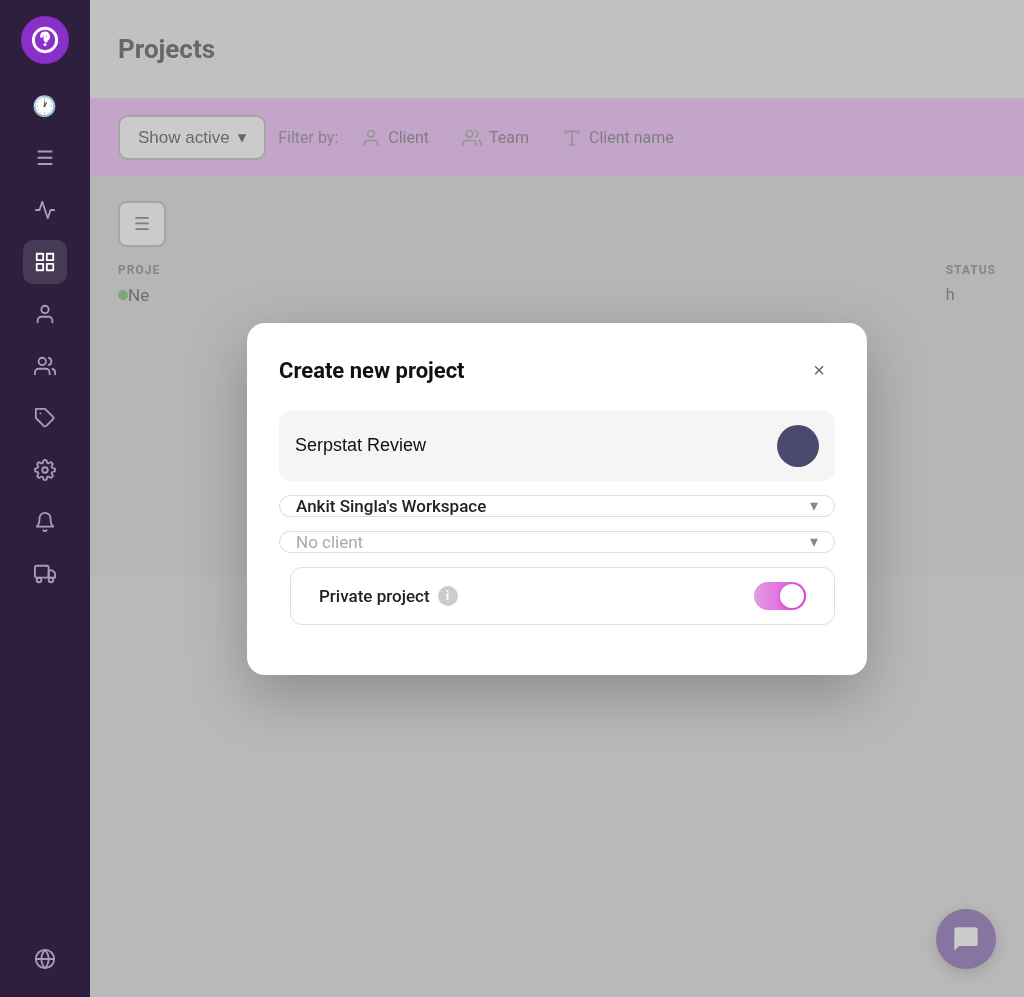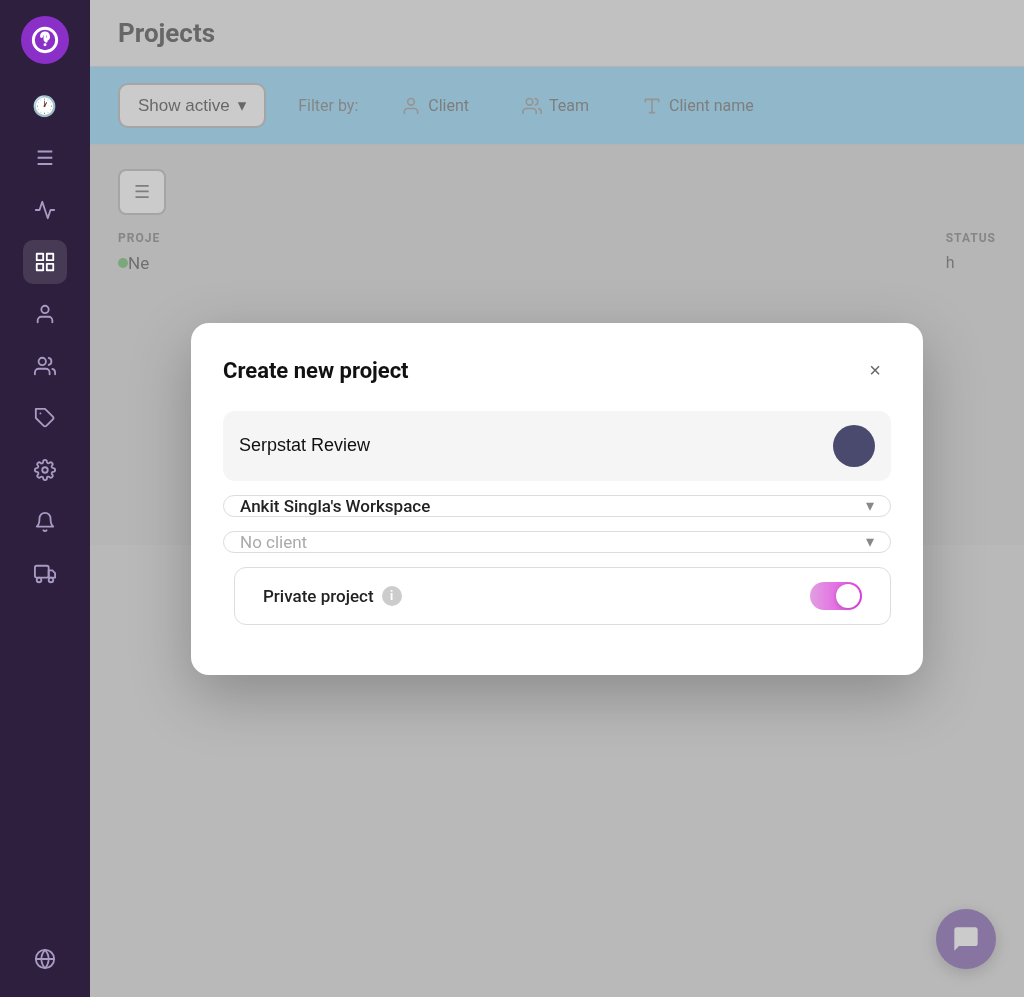--- a/index.html
+++ b/index.html
@@ -54,36 +54,36 @@
     .main {
       flex: 1;
       background: #d8d8d8;
       position: relative;
       overflow: hidden;
     }
 
     
     .header {
       background: #e8e8e8;
-      padding: 18px 28px;
+      padding: 34px 28px;
       border-bottom: 1px solid #ccc;
     }
     .header-title {
       font-size: 26px;
       font-weight: 700;
       color: #222;
     }
 
     
     .filter-bar {
-      background: #7dd3fc;
+      background: #f0abfc;
       padding: 16px 28px;
       display: flex;
       align-items: center;
-      gap: 32px;
+      gap: 12px;
       border-bottom: 1px solid #ccc;
     }
     .show-active-btn {
       display: flex;
       align-items: center;
       gap: 8px;
       padding: 10px 18px;
       border: 2px solid #aaa;
       border-radius: 10px;
       background: #fff;
@@ -170,21 +170,21 @@
       align-items: center;
       justify-content: center;
       z-index: 10;
     }
 
     
     .modal {
       background: #fff;
       border-radius: 18px;
       padding: 32px 32px 28px;
-      width: 732px;
+      width: 620px;
       box-shadow: 0 20px 60px rgba(0,0,0,0.25);
       position: relative;
     }
     .modal-header {
       display: flex;
       align-items: center;
       justify-content: space-between;
       margin-bottom: 24px;
     }
     .modal-title {

